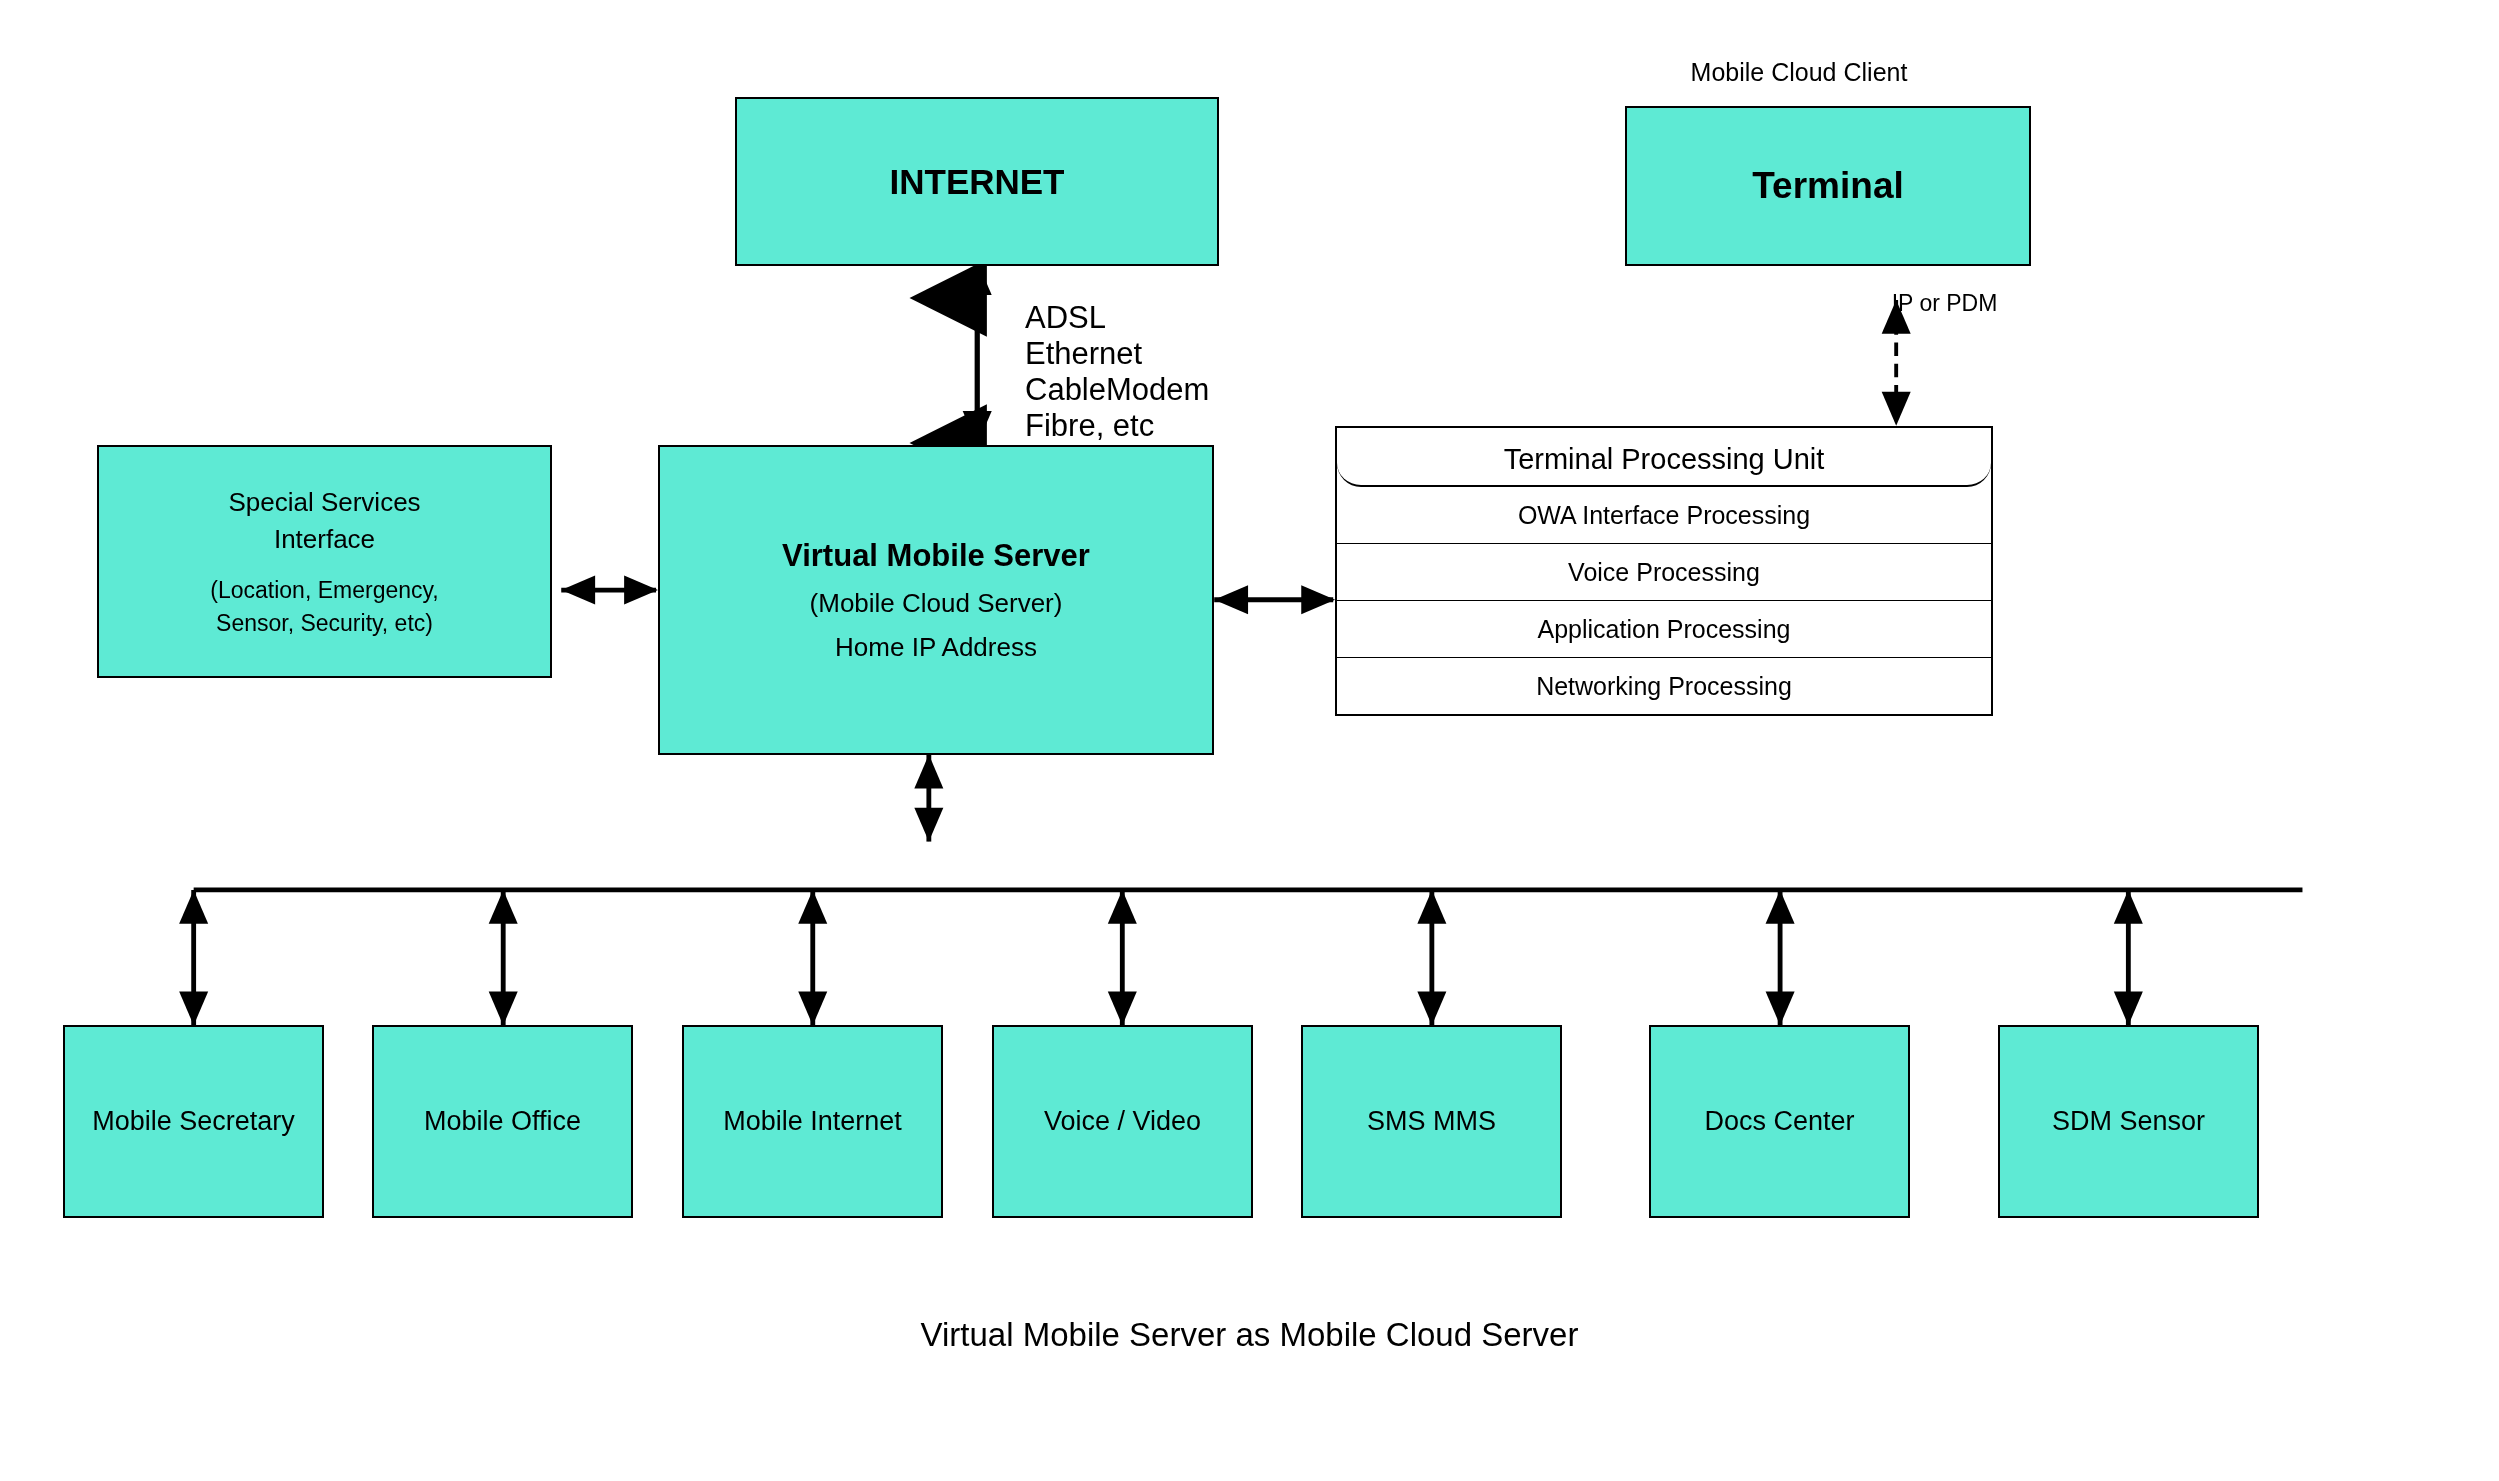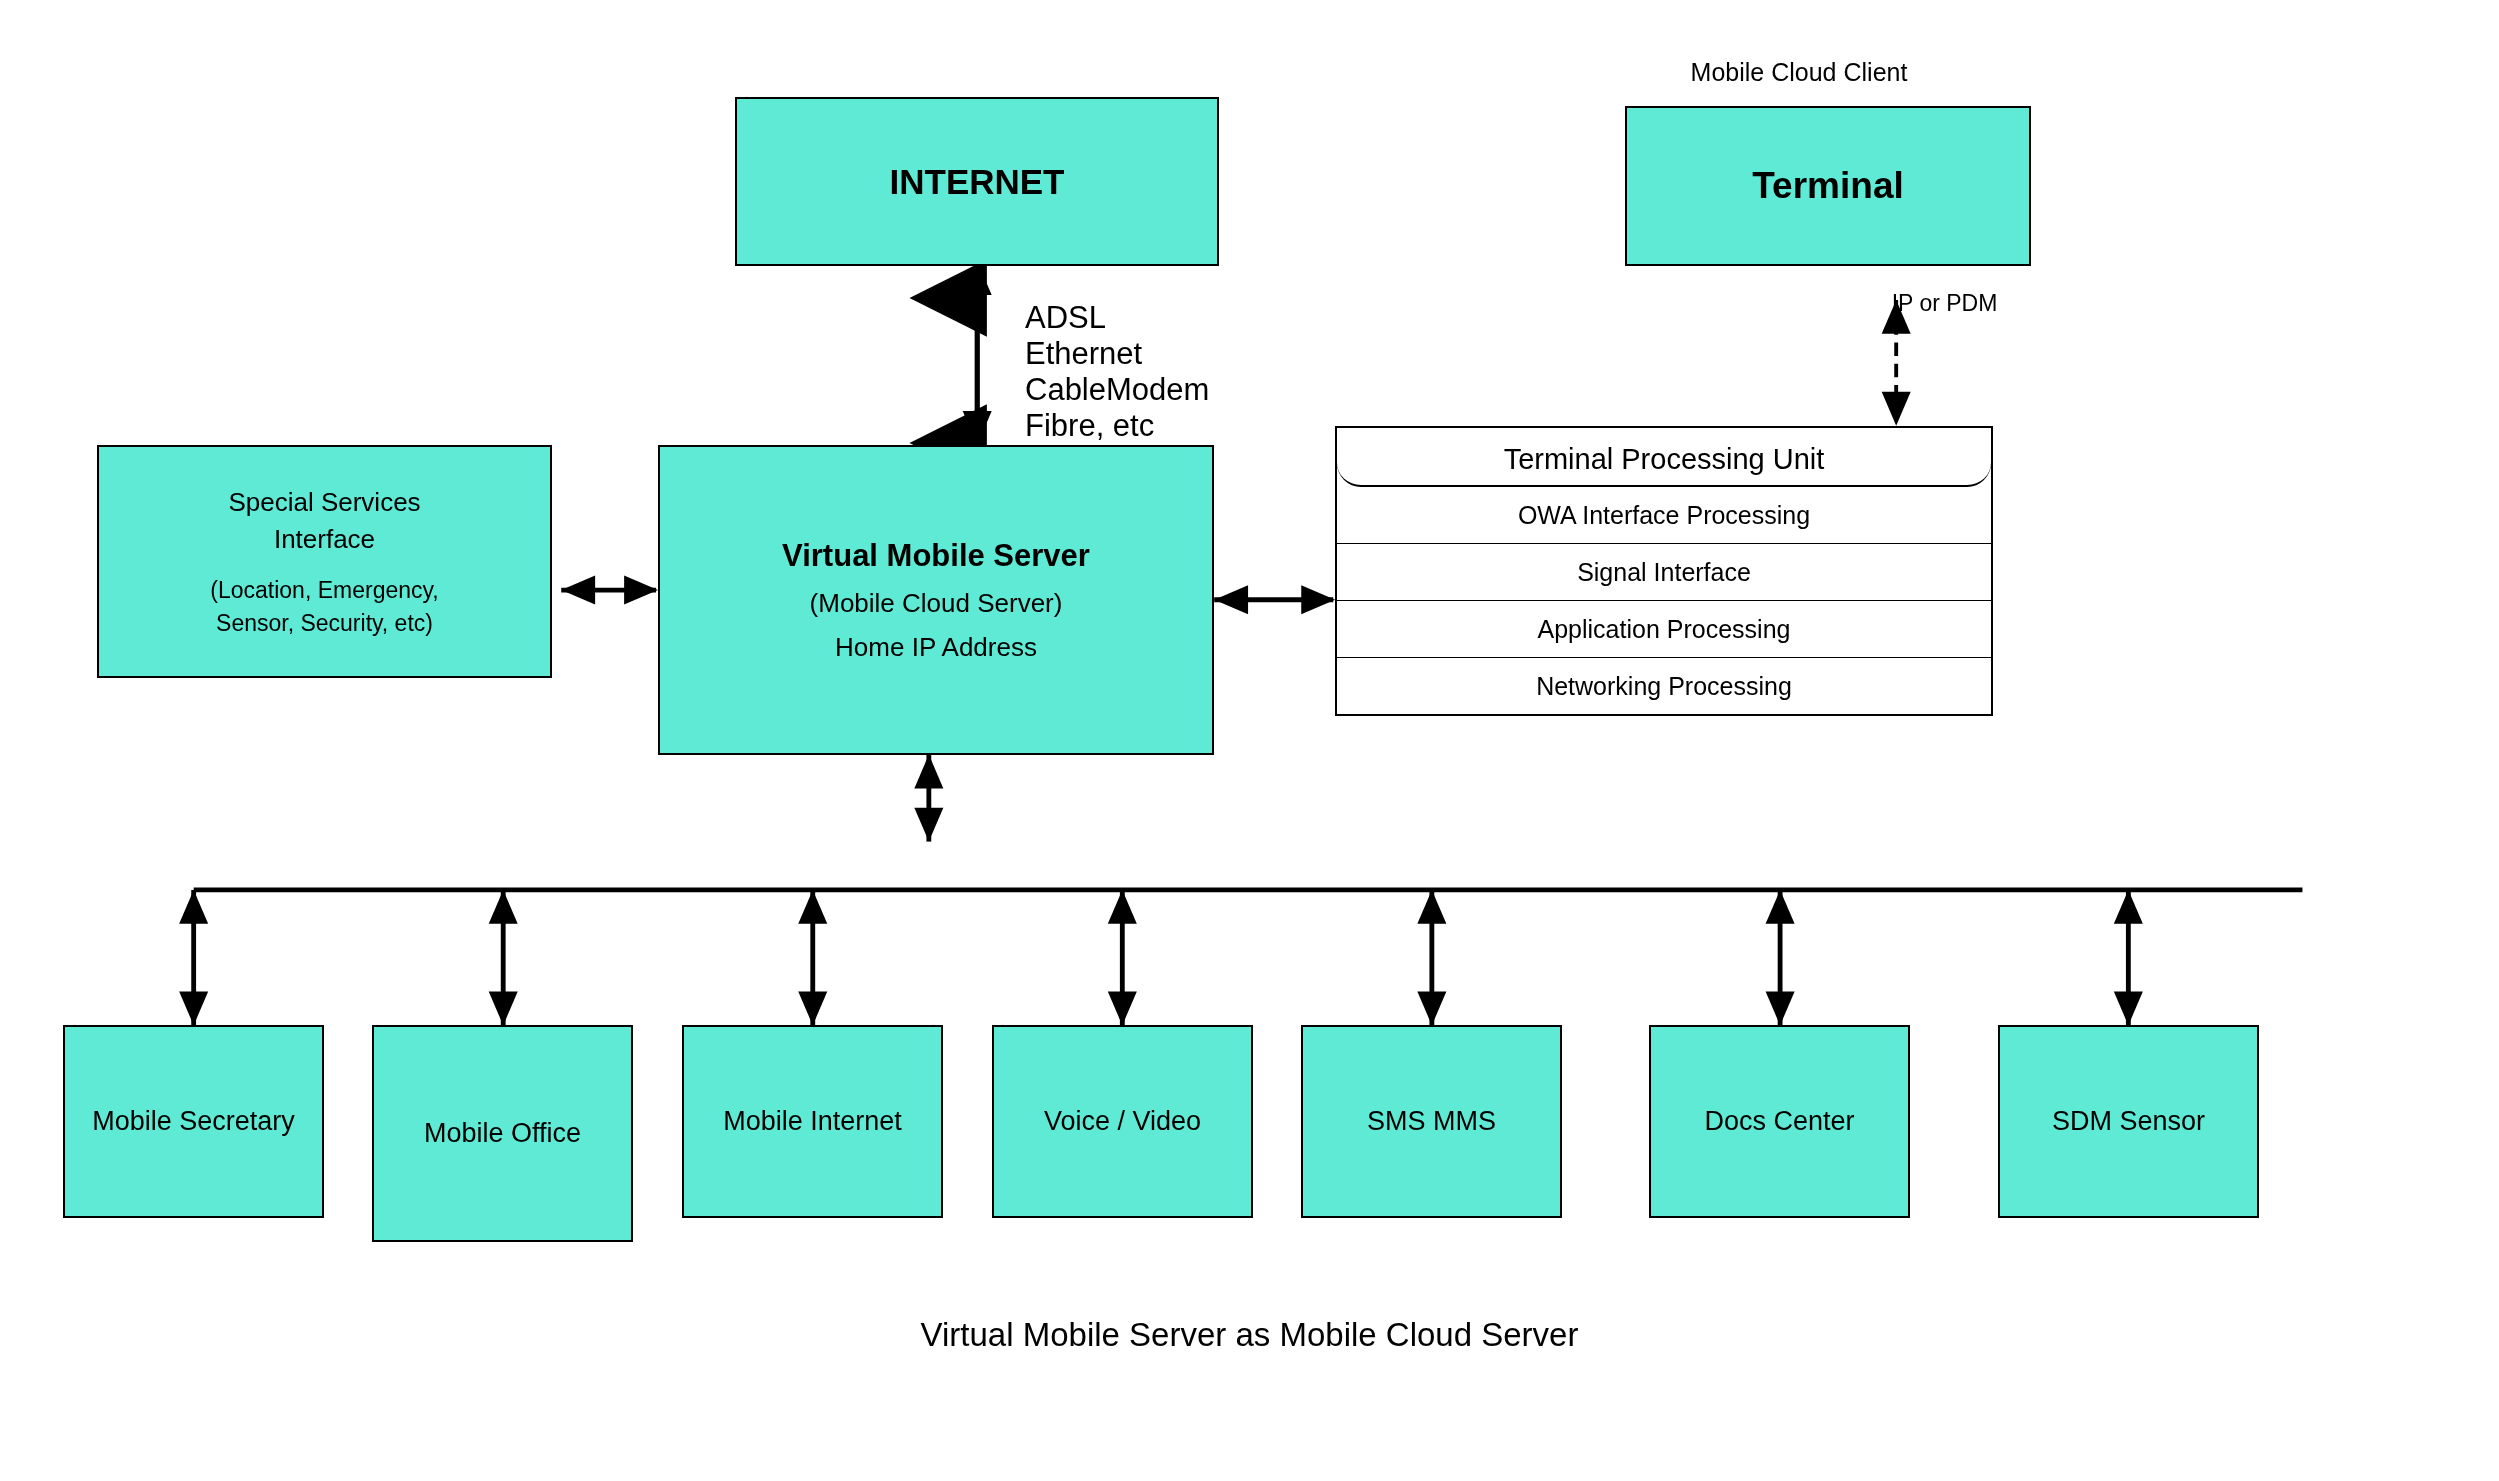--- a/index.html
+++ b/index.html
@@ -194,30 +194,30 @@
   <div class="box" style="left:97px; top:445px; width:455px; height:233px; flex-direction:column;">
     <span class="box-label" style="font-size:26px;">Special Services</span>
     <span class="box-label" style="font-size:26px;">Interface</span>
     <span class="box-label" style="font-size:23px; margin-top:17.4px;">(Location, Emergency,</span>
     <span class="box-label" style="font-size:23px;">Sensor, Security, etc)</span>
   </div>
 
   <div class="tpu-container" style="left:1335px; top:426px; width:658px;">
     <div class="tpu-header">Terminal Processing Unit</div>
     <div class="tpu-row">OWA Interface Processing</div>
-    <div class="tpu-row">Signal Interface</div>
+    <div class="tpu-row">Voice Processing</div>
     <div class="tpu-row">Application Processing</div>
     <div class="tpu-row">Networking Processing</div>
   </div>
 
   <div class="box" style="left:63px; top:1025px; width:261px; height:193px; flex-direction:column;">
     <span class="box-label">Mobile Secretary</span>
   </div>
 
-  <div class="box" style="left:372px; top:1025px; width:261px; height:217px; flex-direction:column;">
+  <div class="box" style="left:372px; top:1025px; width:261px; height:193px; flex-direction:column;">
     <span class="box-label">Mobile Office</span>
   </div>
 
   <div class="box" style="left:682px; top:1025px; width:261px; height:193px; flex-direction:column;">
     <span class="box-label">Mobile Internet</span>
   </div>
 
   <div class="box" style="left:992px; top:1025px; width:261px; height:193px; flex-direction:column;">
     <span class="box-label">Voice / Video</span>
   </div>

